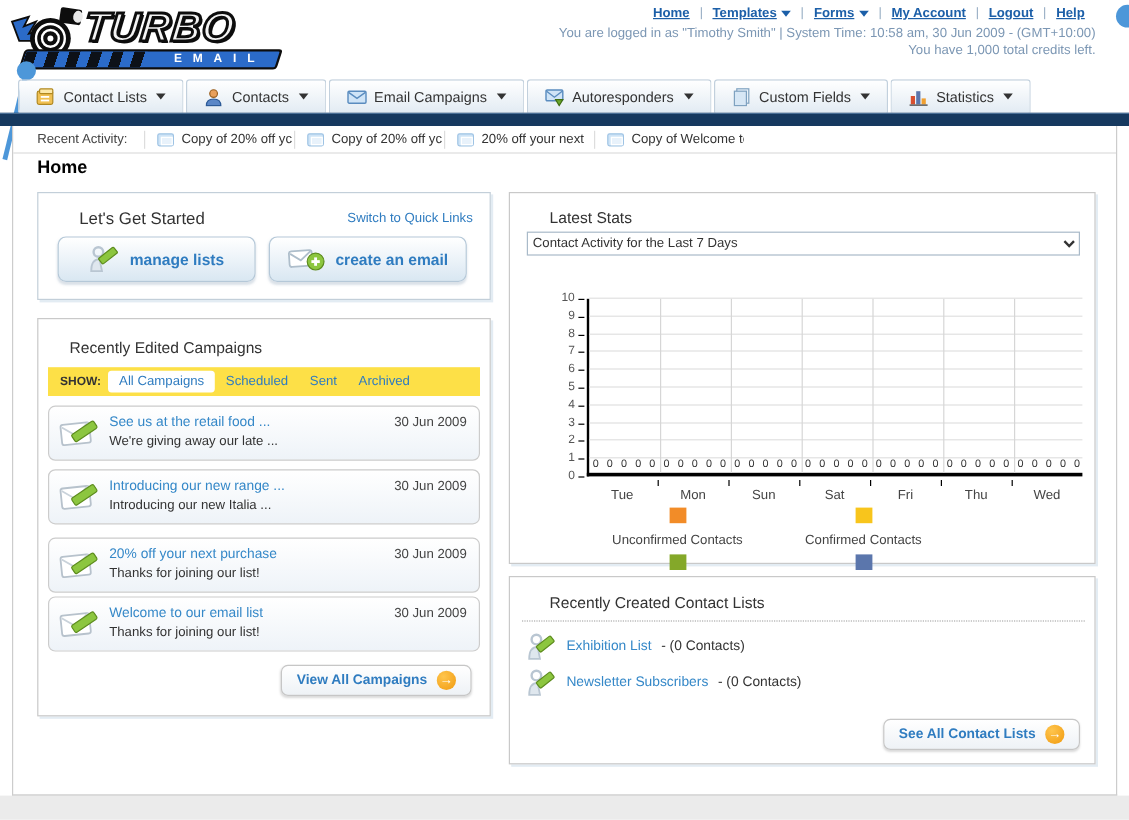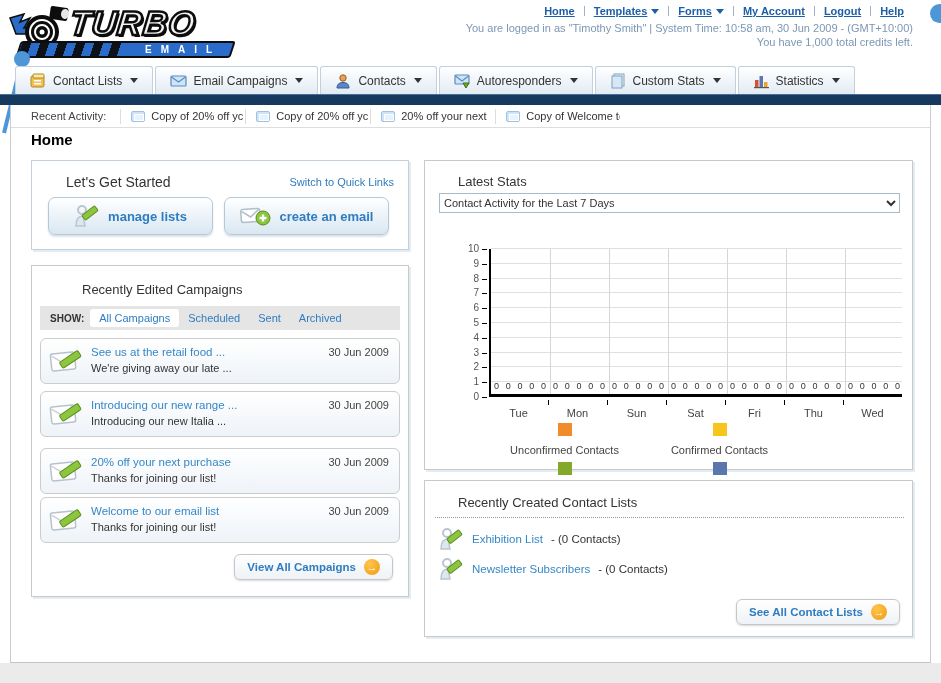--- a/index.html
+++ b/index.html
@@ -44,22 +44,22 @@
   .panel { position:absolute; background:#fff; border:1px solid #c9c9c9; box-shadow:2px 2px 0 #e3ecf3; }
   .panel-title { font-size:13px; color:#333;margin-left:18px; }
 
   .gs-panel { left:20px; top:55px; width:378px; height:90px; border-color:#c3cfd9; }
   .gs-title { position:absolute; left:16px; top:13px; font-size:14px; }
   .gs-link { position:absolute; right:14px; top:15px; font-size:11px; color:#2f7cc0; cursor:pointer; }
   .gs-btn { position:absolute; top:36px; width:165px; height:38px; background:linear-gradient(#ffffff,#d9e7f2); border:1px solid #b5c8d8; border-radius:7px; display:flex; align-items:center; justify-content:center; gap:8px; font-size:13px; font-weight:bold; color:#2f7cc0; cursor:pointer; box-shadow:0 2px 2px rgba(150,170,190,.35); }
   .gs-btn1 { left:16px; } .gs-btn2 { left:192px; }
 
   .camp-panel { left:20px; top:160px; width:378px; height:332px; }
-  .camp-title { position:absolute; left:32px; top:16px; font-size:13px;text-align:right; }
-  .show-bar { position:absolute; left:8px; top:40px; width:360px; height:24px; background:#e5e5e5; display:flex; align-items:center; font-size:11px; }
+  .camp-title { position:absolute; left:8px; top:16px; font-size:13px;text-align:right; }
+  .show-bar { position:absolute; left:8px; top:40px; width:360px; height:24px; background:#fde047; display:flex; align-items:center; font-size:11px; }
   .show-label { font-size:10px; font-weight:bold; color:#333; padding:0 6px 0 10px; }
   .filter { color:#2f7cc0; padding:3px 9px; cursor:pointer; }
   .filter.active { background:#fff; border-radius:3px; color:#2f7cc0; }
   .camp-item { position:absolute; left:8px; width:360px; height:46px; background:linear-gradient(#ffffff,#eef3f8); border:1px solid #ccc; border-radius:6px; cursor:pointer; }
   .camp-icon { position:absolute; left:8px; top:8px; }
   .camp-title-link { position:absolute; left:50px; top:7px; font-size:11.5px; color:#3588c8; }
   .camp-sub { position:absolute; left:50px; top:23px; font-size:11px; color:#333; }
   .camp-date { position:absolute; right:10px; top:7px; font-size:11px; color:#444;margin-left:48px; }
   .pill-btn { position:absolute; height:26px; background:linear-gradient(#ffffff,#eef2f6); border:1px solid #c6c6c6; border-radius:6px; display:flex; align-items:center; gap:8px; padding:0 12px; font-size:11.5px; font-weight:bold; color:#2f7cc0; cursor:pointer; box-shadow:0 1px 2px rgba(0,0,0,.15); }
   .orange-circle { width:16px; height:16px; border-radius:50%; background:radial-gradient(circle at 35% 30%, #ffc54d, #f09a0f); color:#fff; font-size:11px; line-height:16px; text-align:center; font-weight:bold; }
@@ -159,49 +159,49 @@
           <rect x="1" y="3" width="13" height="11" rx="1.5" fill="#f0c052" stroke="#b08820" stroke-width="1"></rect>
           <rect x="3" y="1" width="11" height="4" rx="1" fill="#fce8a8" stroke="#b08820" stroke-width="1"></rect>
           <rect x="4" y="7" width="7" height="1.5" fill="#fff"></rect>
           <rect x="4" y="10" width="7" height="1.5" fill="#fff"></rect>
         </svg>
       <span>Contact Lists</span>
       <span class="tab-arrow"></span>
     </div>
     <div class="tab">
       <svg class="icon16" viewBox="0 0 17 16">
+          <circle cx="8" cy="5" r="3.2" fill="#e8a05c" stroke="#9a6020" stroke-width="1"></circle>
+          <path d="M2 15 Q2 9.5 8 9.5 Q14 9.5 14 15 Z" fill="#5b87c7" stroke="#2c5a97" stroke-width="1"></path>
+        </svg>
+      <span>Contacts</span>
+      <span class="tab-arrow"></span>
+    </div>
+    <div class="tab">
+      <svg class="icon16" viewBox="0 0 17 16">
           <rect x="1" y="3" width="15" height="10" rx="1" fill="#cfe4f7" stroke="#5a8cbf" stroke-width="1.2"></rect>
           <path d="M1.5 4 L8.5 9 L15.5 4" fill="none" stroke="#5a8cbf" stroke-width="1.2"></path>
         </svg>
       <span>Email Campaigns</span>
-      <span class="tab-arrow"></span>
-    </div>
-    <div class="tab">
-      <svg class="icon16" viewBox="0 0 17 16">
-          <circle cx="8" cy="5" r="3.2" fill="#e8a05c" stroke="#9a6020" stroke-width="1"></circle>
-          <path d="M2 15 Q2 9.5 8 9.5 Q14 9.5 14 15 Z" fill="#5b87c7" stroke="#2c5a97" stroke-width="1"></path>
-        </svg>
-      <span>Contacts</span>
       <span class="tab-arrow"></span>
     </div>
     <div class="tab">
       <svg class="icon16" viewBox="0 0 17 16">
           <rect x="1" y="2" width="14" height="9" rx="1" fill="#cfe4f7" stroke="#5a8cbf" stroke-width="1.2"></rect>
           <path d="M1.5 3 L8 8 L14.5 3" fill="none" stroke="#5a8cbf" stroke-width="1.2"></path>
           <polygon points="9,10 15,10 12,15" fill="#6daa2c" stroke="#3f6e12" stroke-width="1"></polygon>
         </svg>
       <span>Autoresponders</span>
       <span class="tab-arrow"></span>
     </div>
     <div class="tab">
       <svg class="icon16" viewBox="0 0 17 16">
           <rect x="4" y="1" width="10" height="12" fill="#e9f2fa" stroke="#7fa2c0" stroke-width="1"></rect>
           <rect x="2" y="3" width="10" height="12" fill="#d7e7f5" stroke="#7fa2c0" stroke-width="1"></rect>
         </svg>
-      <span>Custom Stats</span>
+      <span>Custom Fields</span>
       <span class="tab-arrow"></span>
     </div>
     <div class="tab">
       <svg class="icon16" viewBox="0 0 17 16">
           <rect x="2" y="7" width="3.5" height="7" fill="#d85030"></rect>
           <rect x="6.5" y="3" width="3.5" height="11" fill="#5b76ac"></rect>
           <rect x="11" y="9" width="3.5" height="5" fill="#f0a030"></rect>
           <rect x="1" y="14" width="15" height="1.2" fill="#555"></rect>
         </svg>
       <span>Statistics</span>

